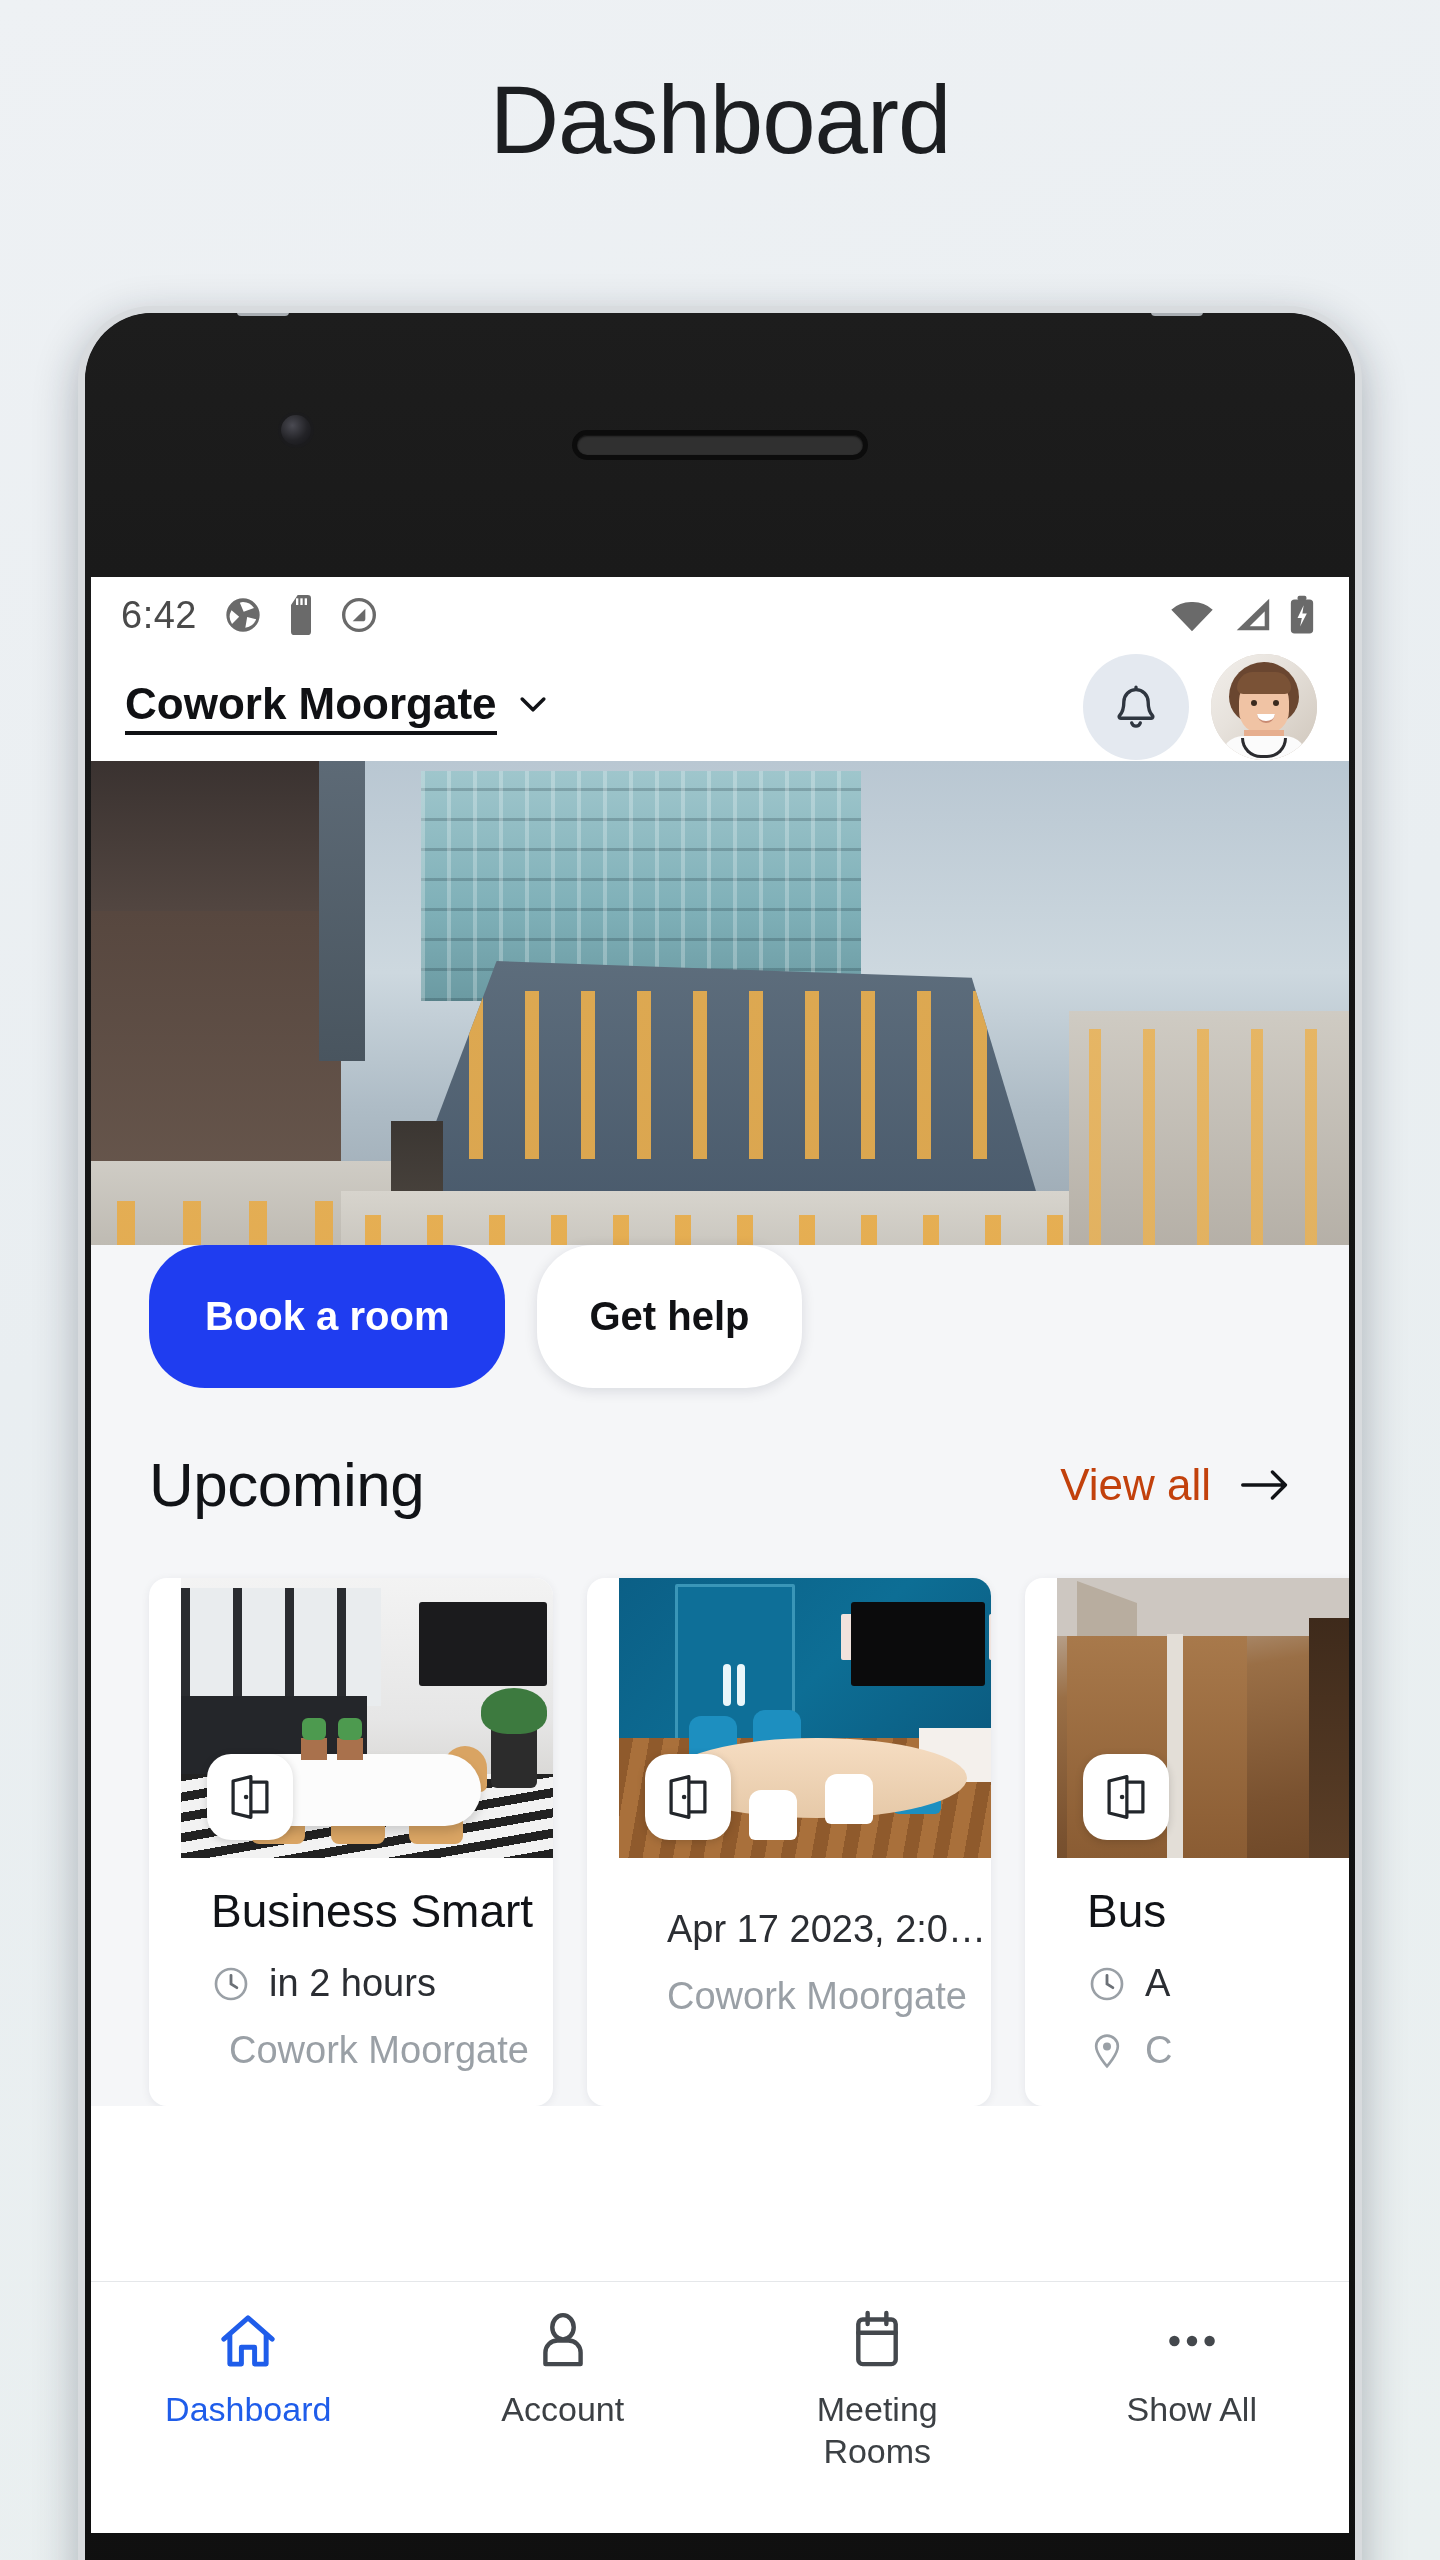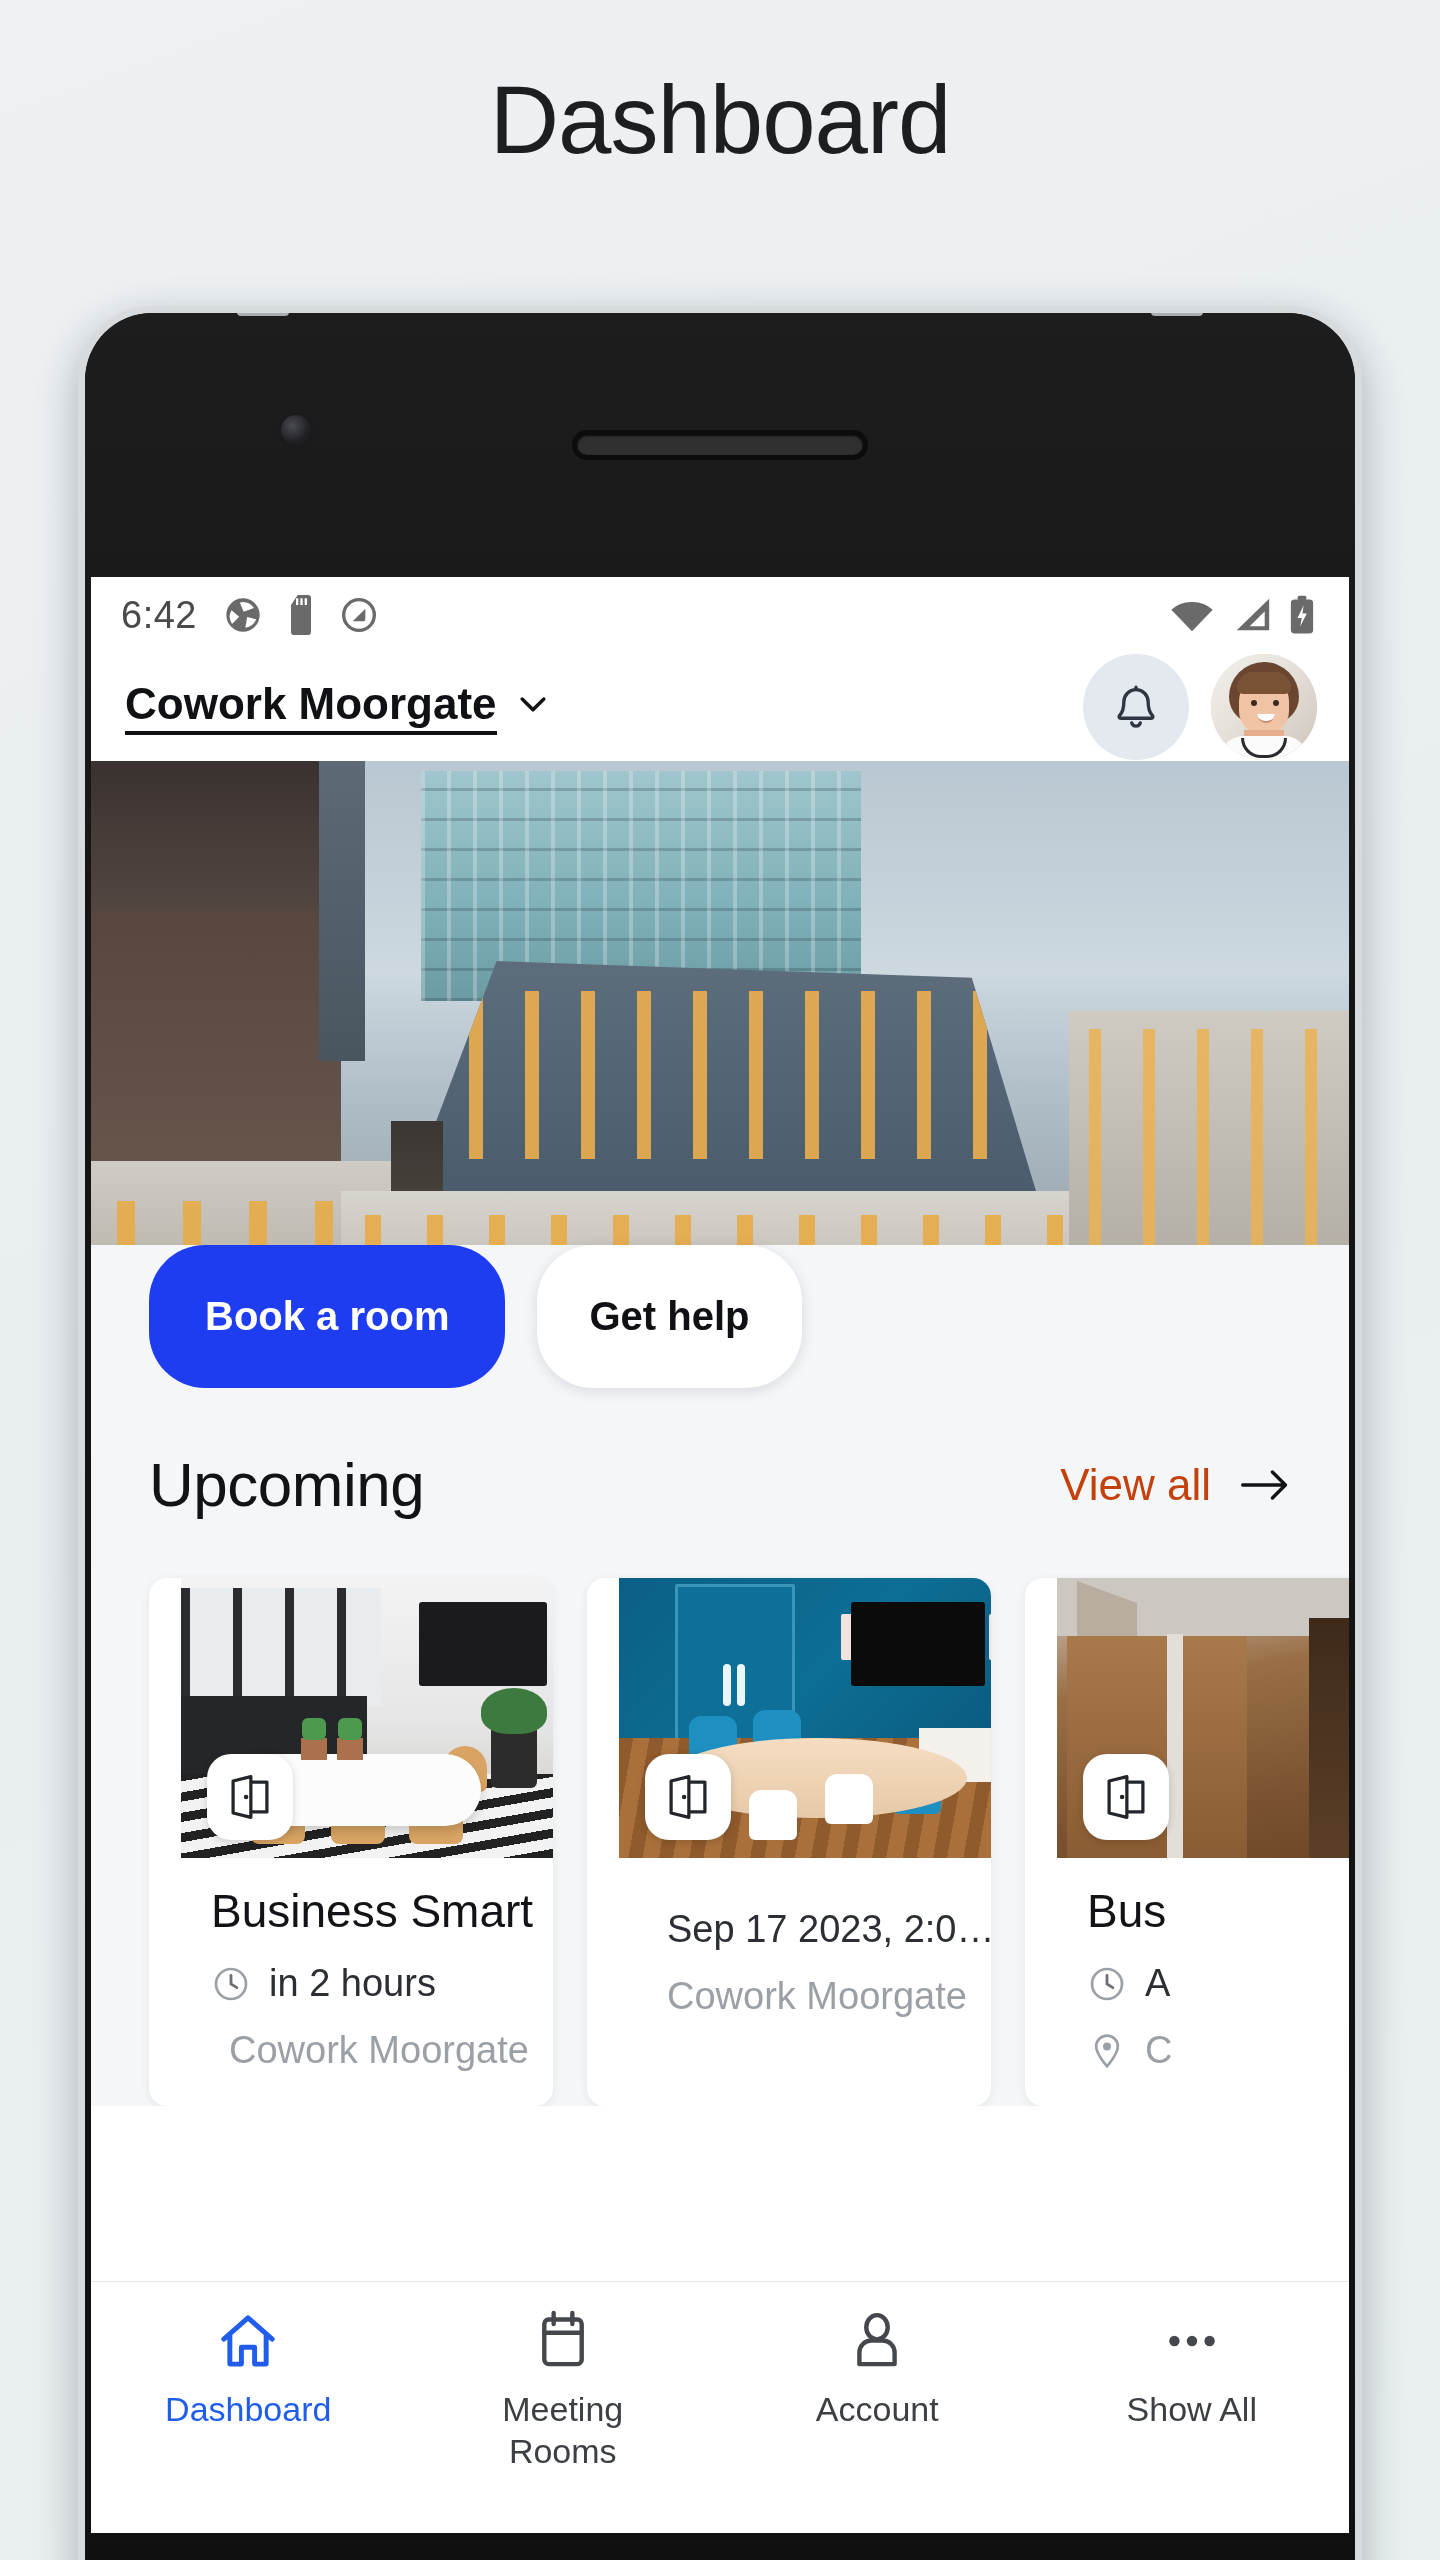--- a/index.html
+++ b/index.html
@@ -406,21 +406,21 @@
                   <circle cx="10.2" cy="12" r="1.05" fill="#22262b"></circle>
                 </svg>
               </div>
             </div>
             <div class="card-body">
               <div class="card-row">
                 <svg width="40" height="40" viewBox="0 0 24 24">
                   <circle cx="12" cy="12" r="9" fill="none" stroke="#9aa0a6" stroke-width="1.6"></circle>
                   <path d="M12 6.8V12l3.5 2.2" fill="none" stroke="#6c7177" stroke-width="1.7" stroke-linecap="round"></path>
                 </svg>
-                <span class="txt">Sep 17 2023, 2:0…</span>
+                <span class="txt">Apr 17 2023, 2:0…</span>
               </div>
               <div class="card-row loc">
                 <svg width="40" height="40" viewBox="0 0 24 24">
                   <path d="M12 2.8c-3.6 0-6.5 2.9-6.5 6.4 0 4.8 6.5 12 6.5 12s6.5-7.2 6.5-12c0-3.5-2.9-6.4-6.5-6.4z" fill="none" stroke="#9aa0a6" stroke-width="1.6"></path>
                   <circle cx="12" cy="9.3" r="2.4" fill="#9aa0a6"></circle>
                 </svg>
                 <span class="txt">Cowork Moorgate</span>
               </div>
             </div>
           </div>
@@ -465,32 +465,32 @@
 
       <div class="tabbar">
         <div class="tab active">
           <svg width="66" height="66" viewBox="0 0 24 24">
             <path d="M3.2 11.3L12 3.6l8.8 7.7M5.4 9.6v10.8h4.2v-6.1h4.8v6.1h4.2V9.6" fill="none" stroke="#1f5dea" stroke-width="1.8" stroke-linecap="round" stroke-linejoin="round"></path>
           </svg>
           <span class="lbl">Dashboard</span>
         </div>
         <div class="tab">
           <svg width="66" height="66" viewBox="0 0 24 24">
+            <ellipse cx="12" cy="7" rx="3.9" ry="4.4" fill="none" stroke="#44484d" stroke-width="1.6"></ellipse>
+            <path d="M5.6 20.4v-4.2a4.4 4.4 0 014.4-4.4h4a4.4 4.4 0 014.4 4.4v4.2z" fill="none" stroke="#44484d" stroke-width="1.6" stroke-linejoin="round"></path>
+          </svg>
+          <span class="lbl">Account</span>
+        </div>
+        <div class="tab">
+          <svg width="66" height="66" viewBox="0 0 24 24">
             <rect x="5.2" y="4.2" width="13.6" height="16.2" rx="1.6" fill="none" stroke="#44484d" stroke-width="1.6"></rect>
             <path d="M5.2 9h13.6M8.6 1.8v4M15.4 1.8v4" fill="none" stroke="#44484d" stroke-width="1.6" stroke-linecap="round"></path>
           </svg>
           <span class="lbl" style="white-space:pre-line">Meeting
 Rooms</span>
-        </div>
-        <div class="tab">
-          <svg width="66" height="66" viewBox="0 0 24 24">
-            <ellipse cx="12" cy="7" rx="3.9" ry="4.4" fill="none" stroke="#44484d" stroke-width="1.6"></ellipse>
-            <path d="M5.6 20.4v-4.2a4.4 4.4 0 014.4-4.4h4a4.4 4.4 0 014.4 4.4v4.2z" fill="none" stroke="#44484d" stroke-width="1.6" stroke-linejoin="round"></path>
-          </svg>
-          <span class="lbl">Account</span>
         </div>
         <div class="tab">
           <svg width="66" height="66" viewBox="0 0 24 24">
             <circle cx="5.6" cy="12" r="1.9" fill="#44484d"></circle>
             <circle cx="12" cy="12" r="1.9" fill="#44484d"></circle>
             <circle cx="18.4" cy="12" r="1.9" fill="#44484d"></circle>
           </svg>
           <span class="lbl">Show All</span>
         </div>
       </div>

